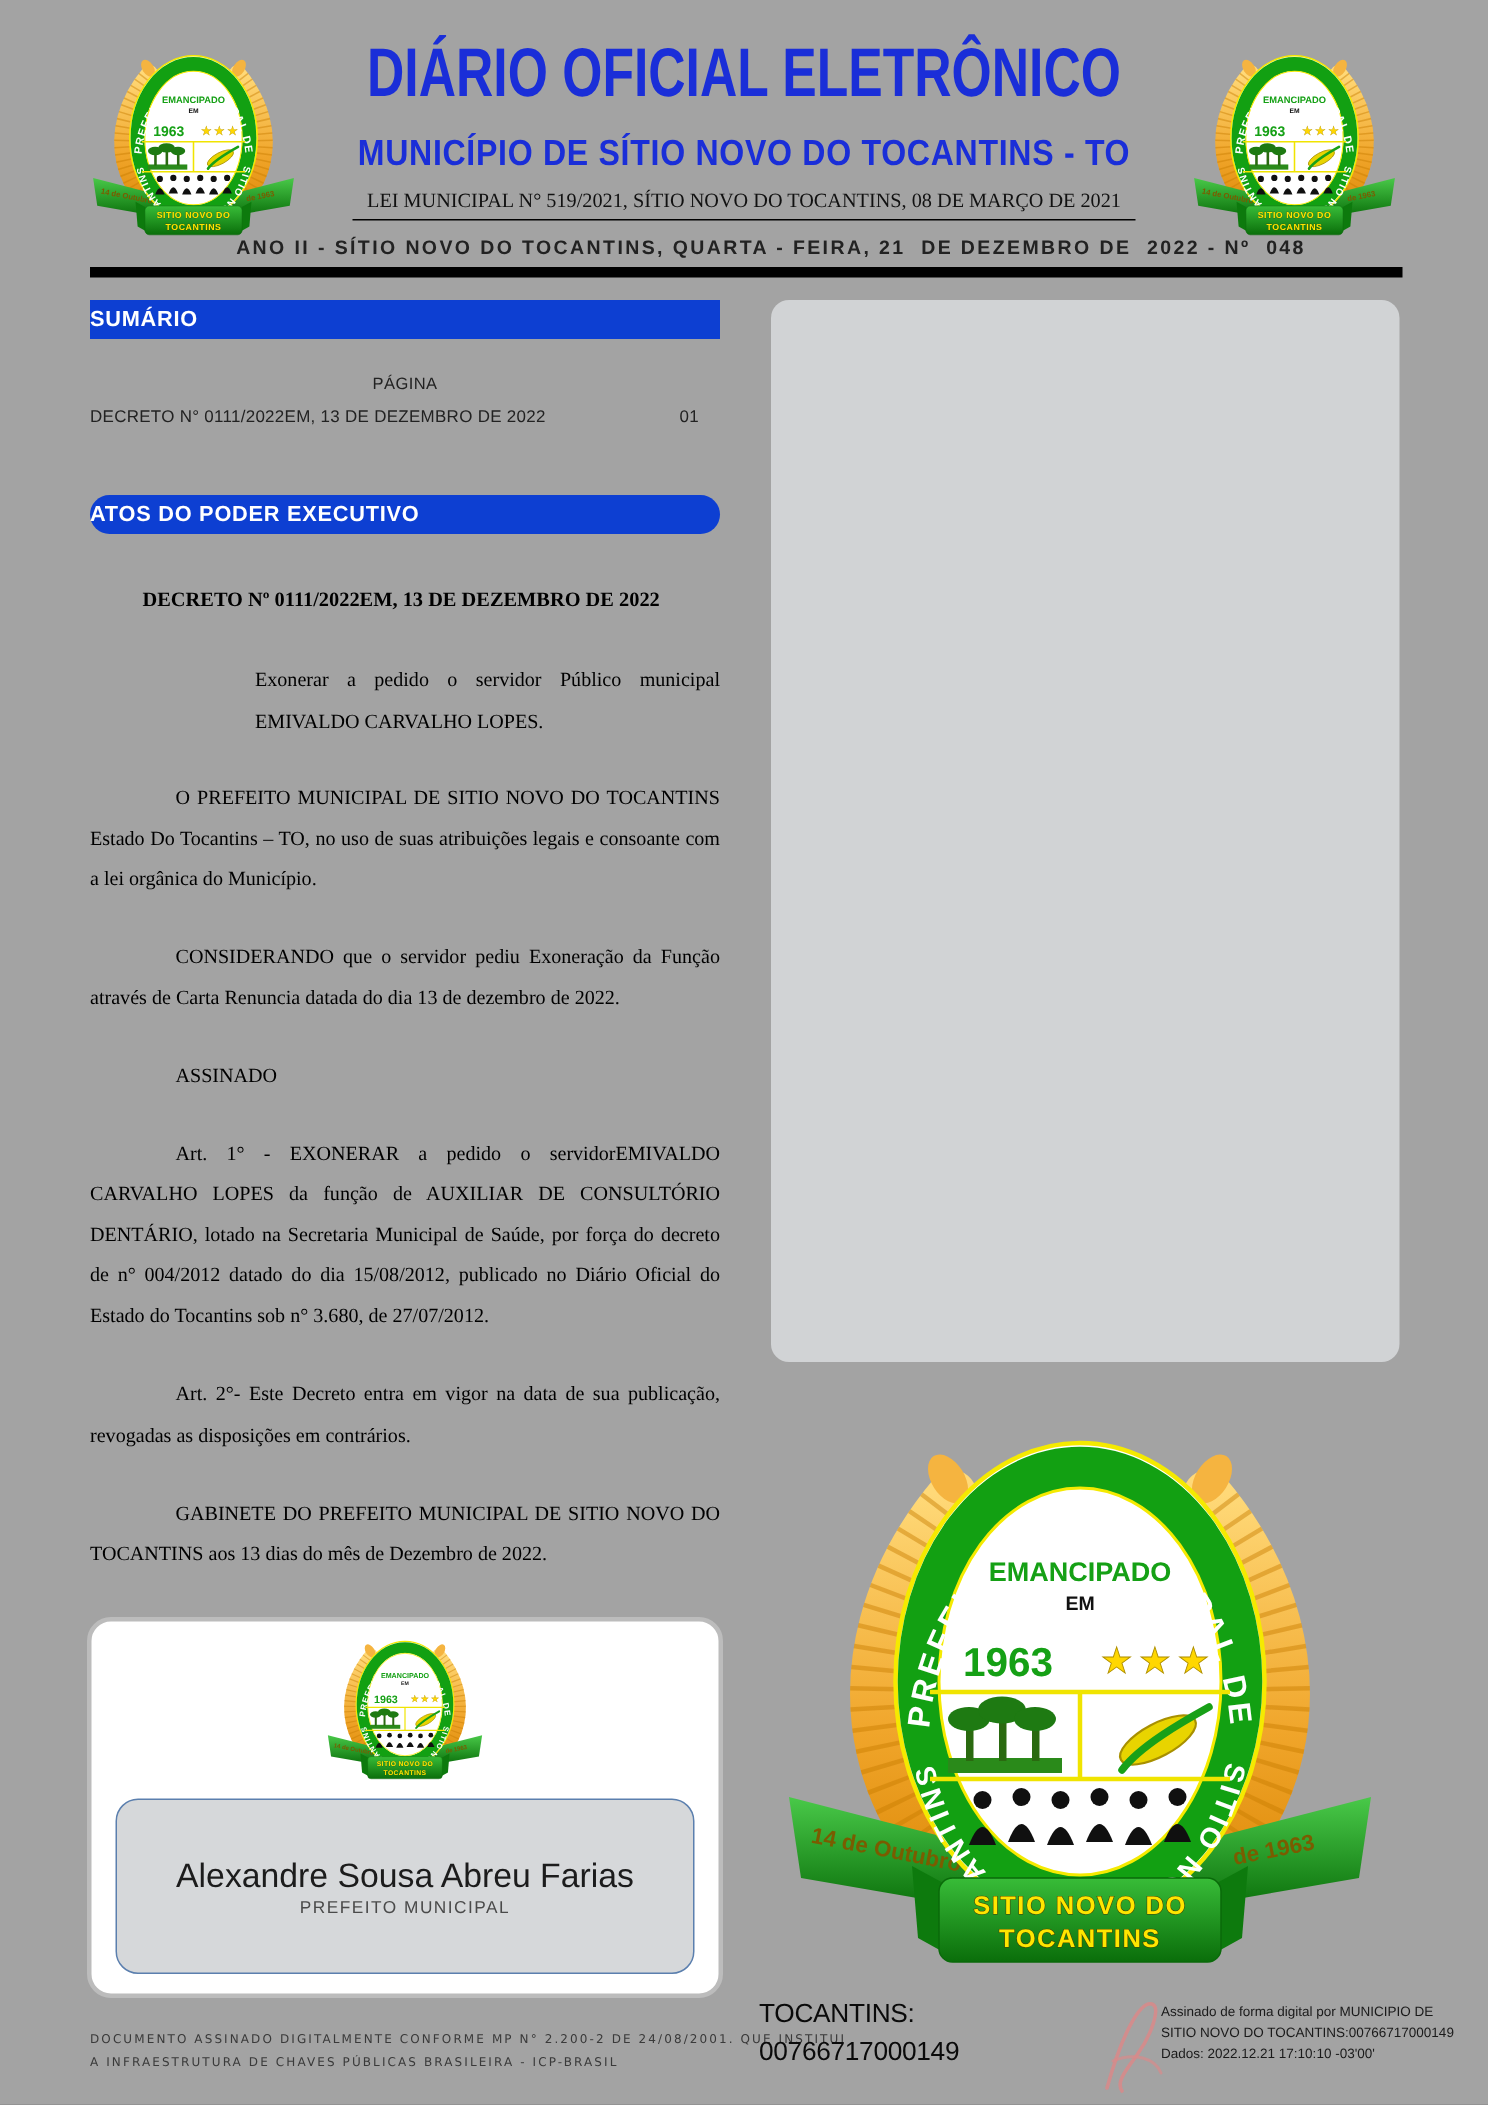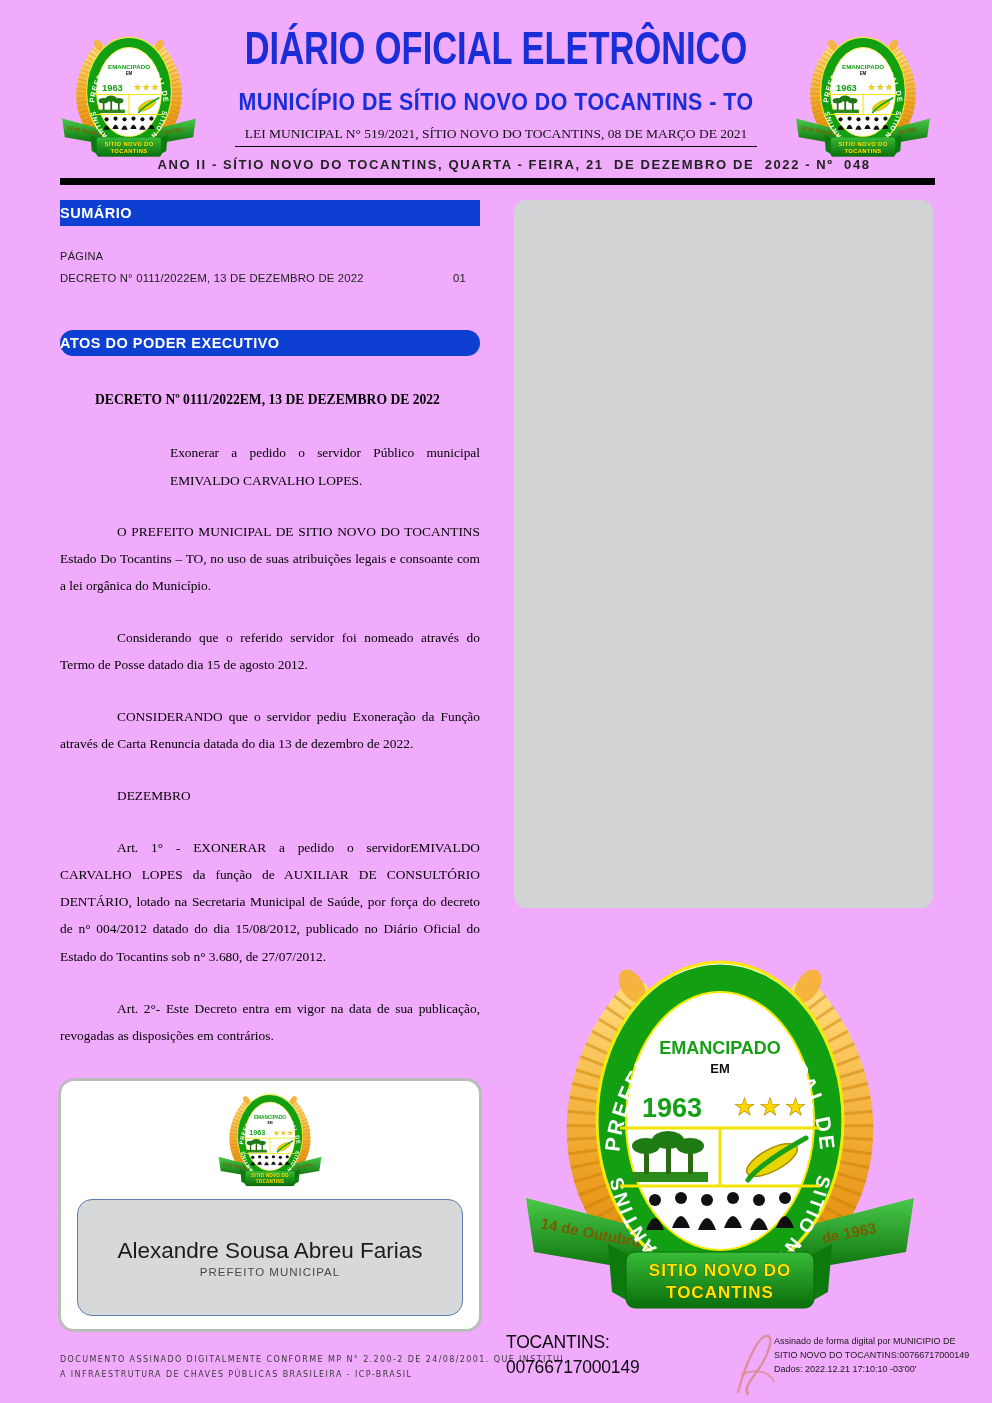--- a/index.html
+++ b/index.html
@@ -1,19 +1,19 @@
 <!DOCTYPE html>
 <html><head>
 <meta charset="utf-8">
 <style>
   * { box-sizing: border-box; }
   html,body { margin:0; padding:0; background:#888; }
   .page {
     position:relative; width:992px; height:1403px; margin:0 auto;
-    background:#f0abfc; overflow:hidden;
+    background:#a3a3a3; overflow:hidden;
     font-family:"Liberation Sans", sans-serif; color:#000;
   }
 
   
   .masthead-title {
     position:absolute; left:186px; width:620px; top:26px; text-align:center;
     color:#1a2ed8; font-weight:bold; font-size:41px; line-height:1.0;
     transform:scale(0.84,1.12); transform-origin:center top;
     font-family:"Liberation Sans", sans-serif; white-space:nowrap;
   }
@@ -37,21 +37,21 @@
   .emblem-hl { position:absolute; left:60px;  top:28px; width:138px; height:135px; }
   .emblem-hr { position:absolute; left:794px; top:28px; width:138px; height:135px; }
 
   
   .left-col { position:absolute; left:60px; top:200px; width:420px; }
   .bar {
     height:26px; background:#0d3fd2; color:#fff; font-weight:bold;
     font-size:14.5px; text-align:left; line-height:26px; letter-spacing:0.5px;
   }
   .bar-atos { margin-top:46px;border-radius:13px; }
-  .pagina { text-align:left; font-size:11px; color:#222; margin-top:24px; letter-spacing:0.3px; }
+  .pagina { text-align:center; font-size:11px; color:#222; margin-top:24px; letter-spacing:0.3px; }
   .sum-row { display:flex; justify-content:space-between; font-size:11.3px; color:#222; margin-top:10px; letter-spacing:0.2px; }
   .sum-row .pg { padding-right:14px;margin-left:12px; }
 
   .doc-body {
     margin-top:30px; font-family:"Liberation Serif", serif;
     font-size:13.4px; line-height:2.02; text-align:justify; color:#000;
   }
   .decree-heading { font-weight:bold; font-size:13.6px; text-indent:35px; text-align:left; }
   .block-exonerar { margin:26px 0 24px 110px; width:310px; text-align:justify; }
   .para { margin:0 0 25px 0; text-indent:57px; }
@@ -217,23 +217,22 @@
       <span>DECRETO N° 0111/2022EM, 13 DE DEZEMBRO DE 2022</span>
       <span class="pg">01</span>
     </div>
 
     <div class="bar bar-atos">ATOS DO PODER EXECUTIVO</div>
 
     <div class="doc-body">
       <p class="decree-heading">DECRETO Nº 0111/2022EM, 13 DE DEZEMBRO DE 2022</p>
       <p class="block-exonerar">Exonerar a pedido o servidor Público municipal EMIVALDO CARVALHO LOPES.</p>
       <p class="para">O PREFEITO MUNICIPAL DE SITIO NOVO DO TOCANTINS Estado Do Tocantins – TO, no uso de suas atribuições legais e consoante com a lei orgânica do Município.</p>
-      <p class="para">Considerando que o referido servidor foi nomeado através do Termo de Posse datado  dia 15 de agosto 2012.</p>
       <p class="para">CONSIDERANDO que o servidor pediu Exoneração da Função através de Carta Renuncia datada do dia 13 de dezembro de 2022.</p>
-      <p class="para">DEZEMBRO</p>
+      <p class="para">ASSINADO</p>
       <p class="para">Art. 1° - EXONERAR a pedido o servidorEMIVALDO CARVALHO LOPES da função de AUXILIAR DE CONSULTÓRIO DENTÁRIO, lotado na Secretaria Municipal de Saúde, por força do decreto de n° 004/2012 datado do dia 15/08/2012, publicado no Diário Oficial do Estado do Tocantins sob n° 3.680, de 27/07/2012.</p>
       <p class="para">Art. 2°- Este Decreto entra em vigor na data de sua publicação, revogadas as disposições em contrários.</p>
       <p class="para">GABINETE DO PREFEITO MUNICIPAL DE SITIO NOVO DO TOCANTINS aos 13 dias do mês de Dezembro  de 2022.</p>
     </div>
 
     <div class="sig-block">
       <div class="sig-rule">____________________________________</div>
       <div>Alexandre Sousa Abreu Farias</div>
       <div>Prefeito Municipal</div>
     </div>

